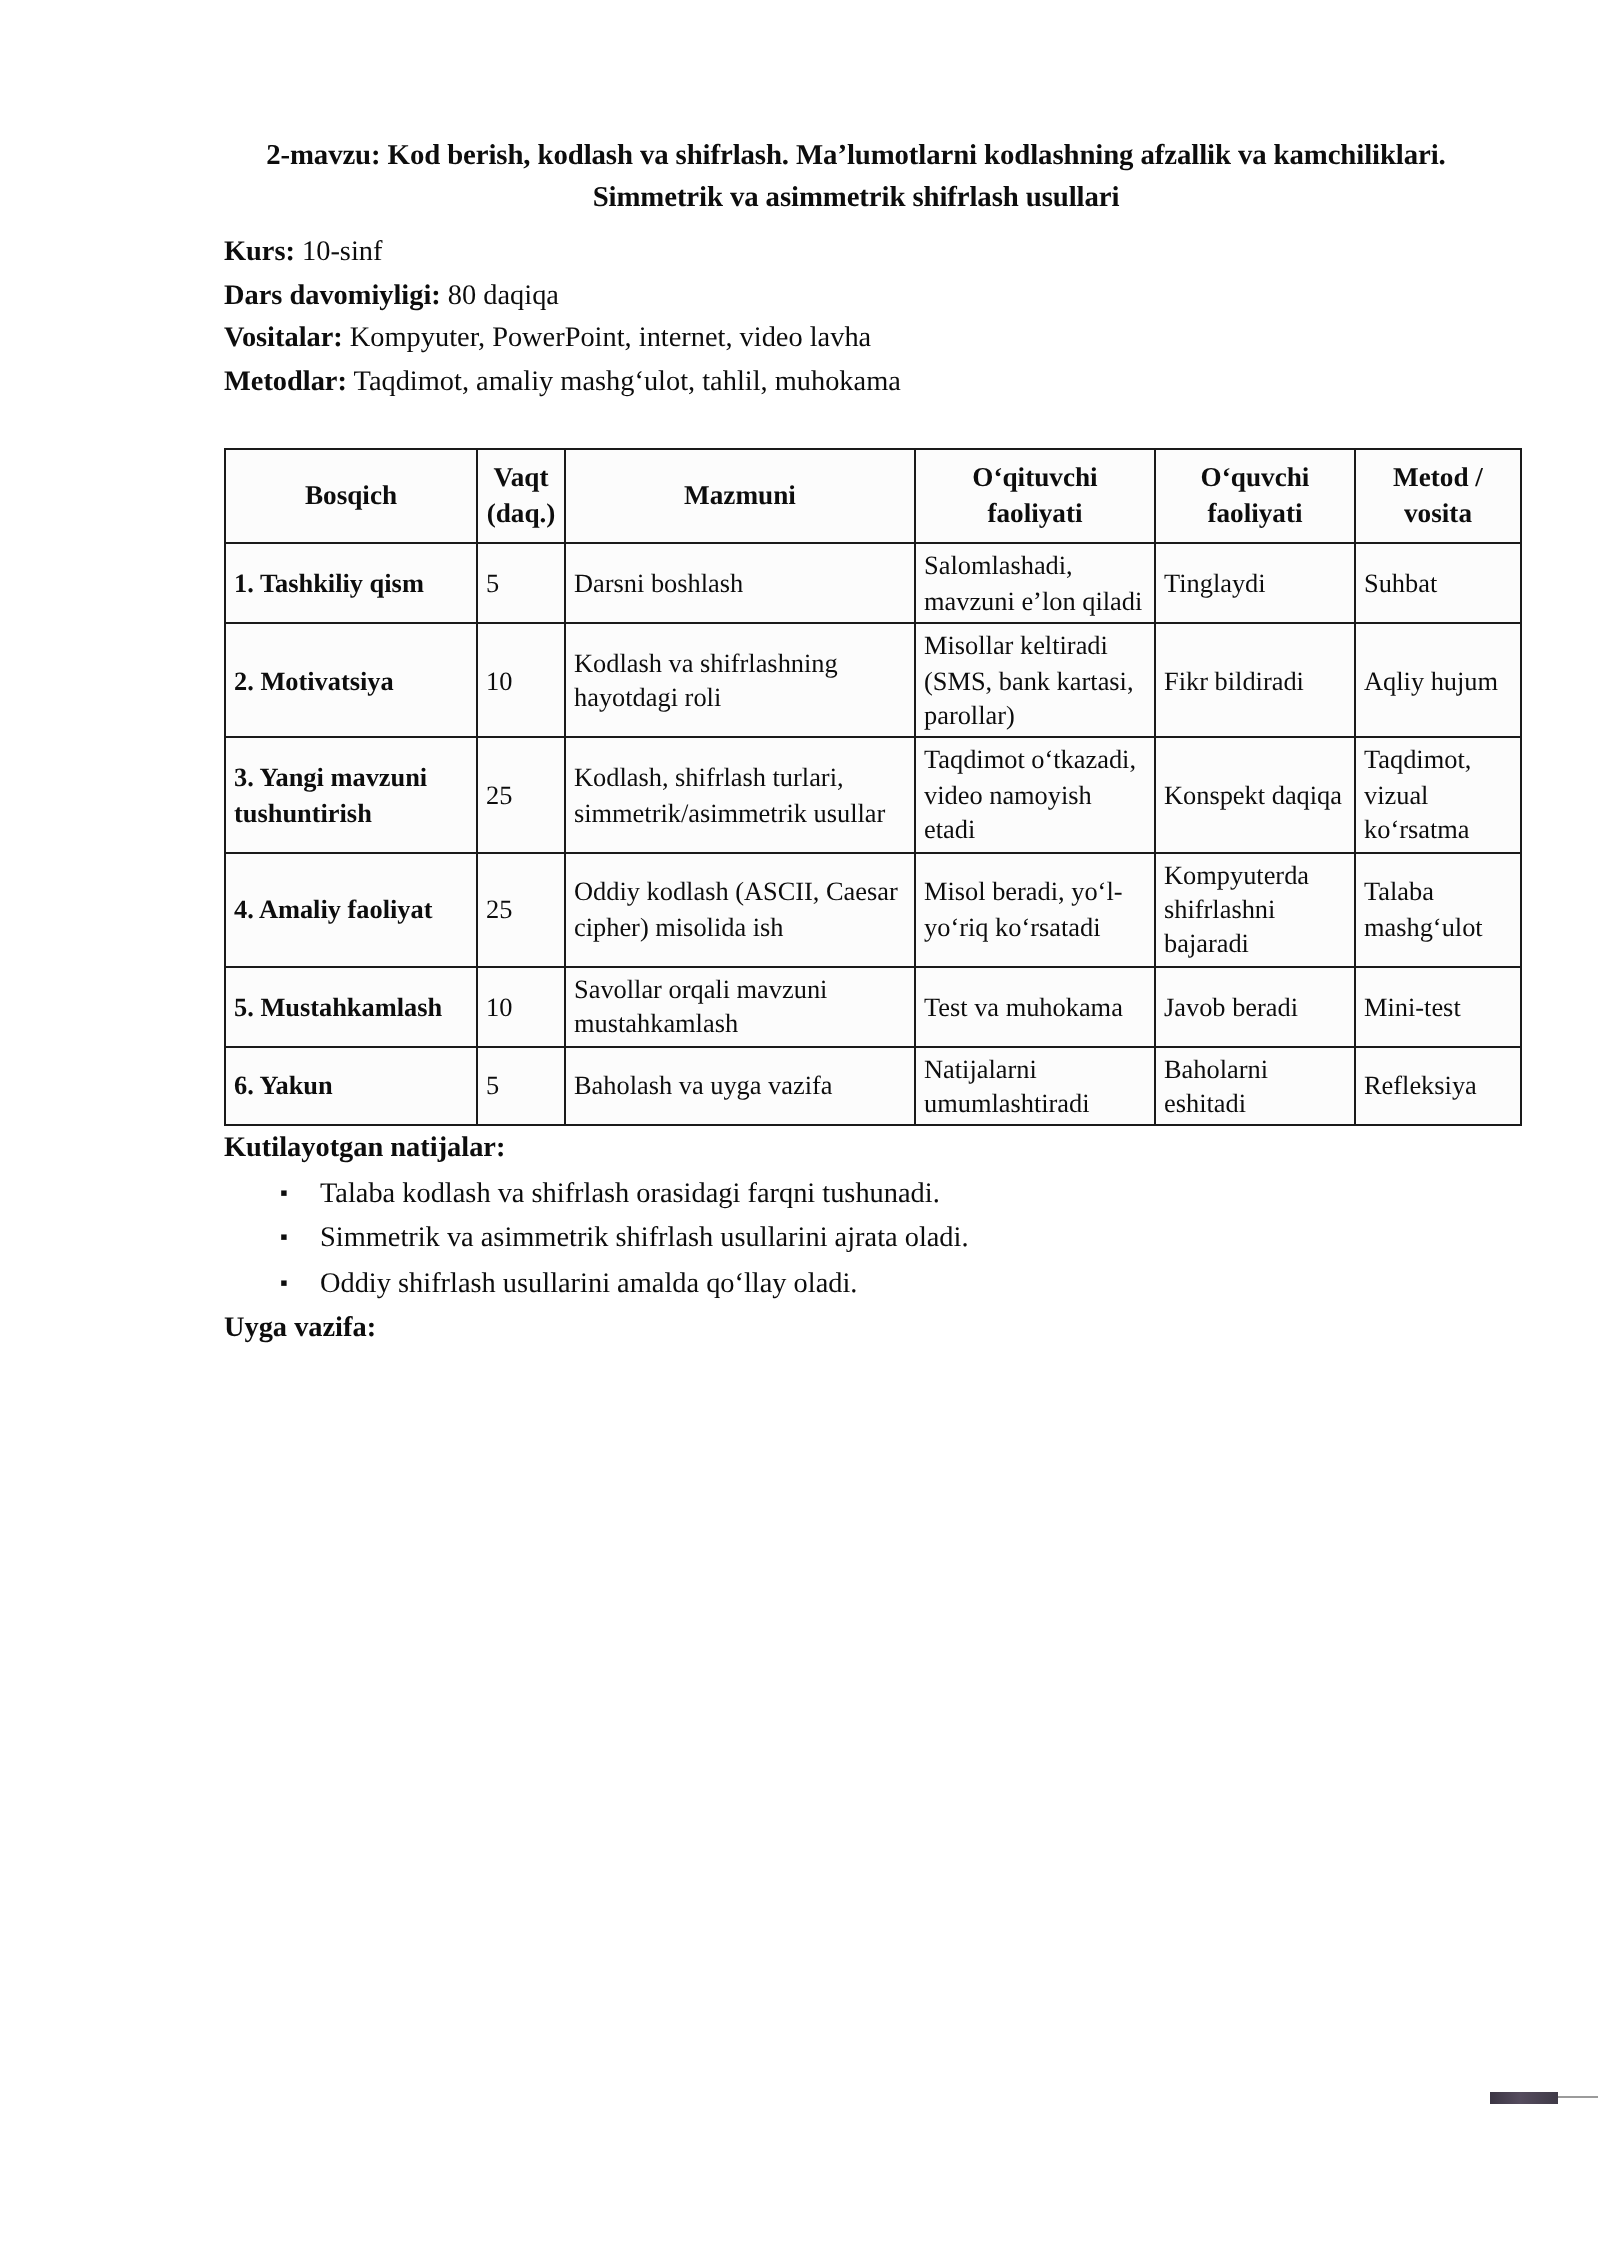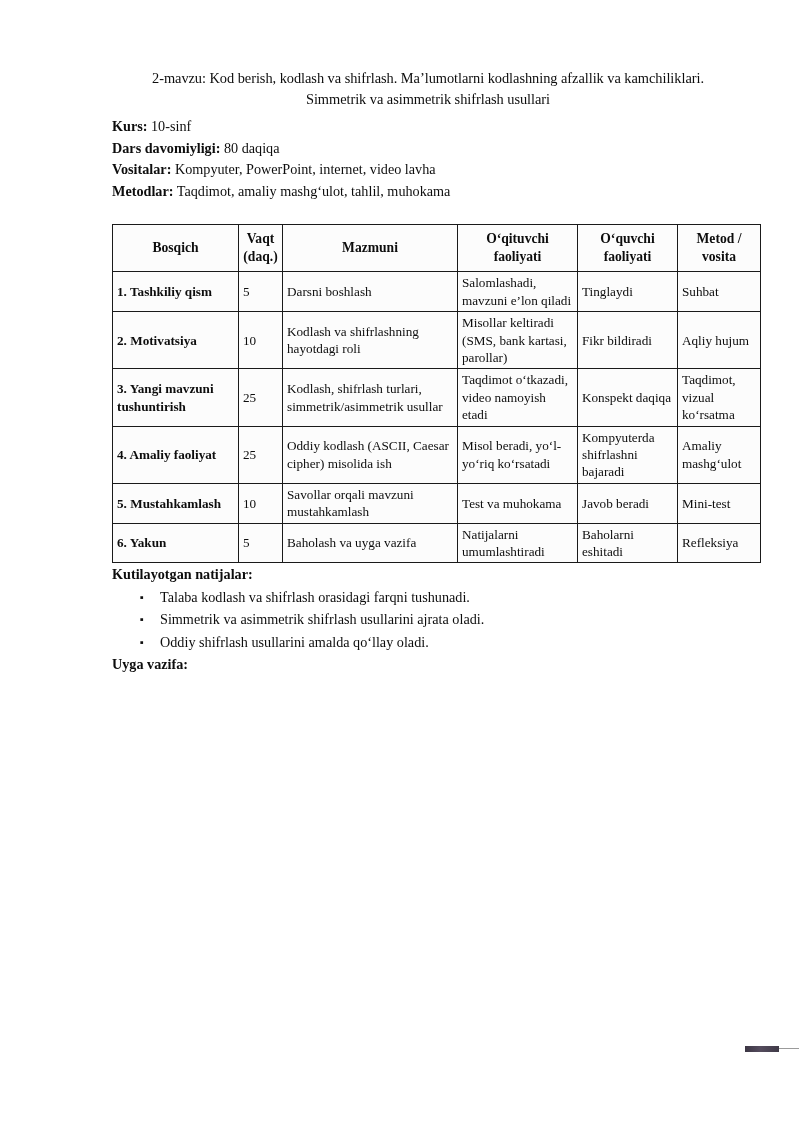--- a/index.html
+++ b/index.html
@@ -25,21 +25,21 @@
   }
   .content {
     position: absolute;
     left: 112px;
     top: 68px;
     width: 632px;
   }
 
   
   .doc-title {
-    font-weight: normal;
+    font-weight: bold;
     font-size: 14.4px;
     line-height: 21px;
     text-align: center;
     margin: 0 0 6px 0;
     padding: 0 16px;
     letter-spacing: -0.05px;
   }
 
   
   .meta-line {
@@ -232,21 +232,21 @@
           <td>Taqdimot o‘tkazadi, video namoyish etadi</td>
           <td>Konspekt daqiqa</td>
           <td>Taqdimot, vizual ko‘rsatma</td>
         </tr>
         <tr>
           <td class="stage-cell">4. Amaliy faoliyat</td>
           <td class="time-cell">25</td>
           <td>Oddiy kodlash (ASCII, Caesar cipher) misolida ish</td>
           <td>Misol beradi, yo‘l-yo‘riq ko‘rsatadi</td>
           <td>Kompyuterda shifrlashni bajaradi</td>
-          <td>Amaliy mashg‘ulot</td>
+          <td>Talaba mashg‘ulot</td>
         </tr>
         <tr>
           <td class="stage-cell">5. Mustahkamlash</td>
           <td class="time-cell">10</td>
           <td>Savollar orqali mavzuni mustahkamlash</td>
           <td>Test va muhokama</td>
           <td>Javob beradi</td>
           <td>Mini-test</td>
         </tr>
         <tr>

